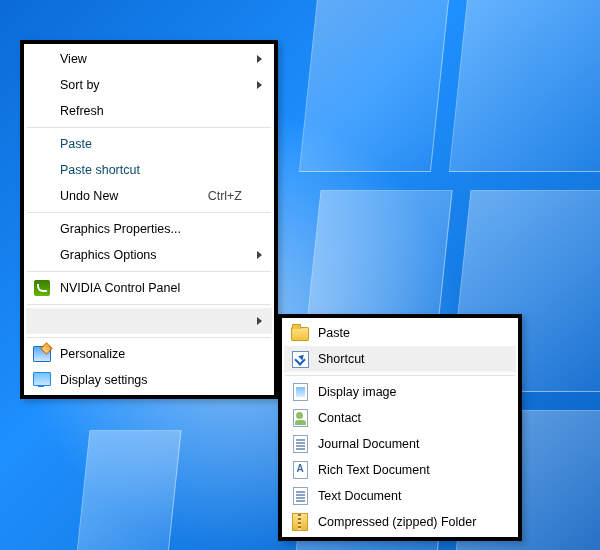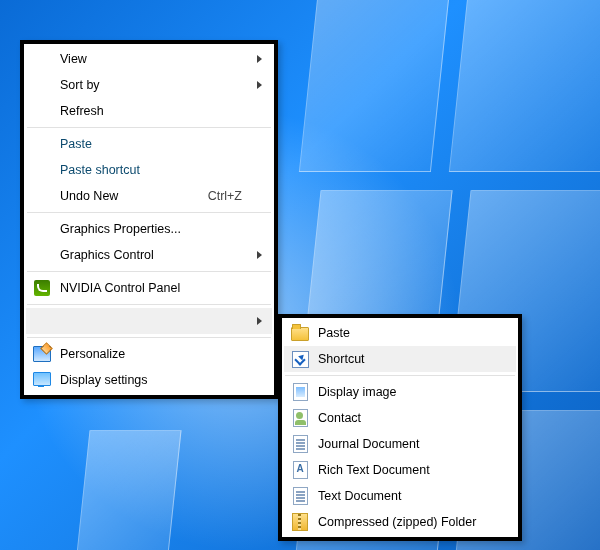--- a/index.html
+++ b/index.html
@@ -232,21 +232,21 @@
     <span class="accel">Ctrl+Z</span>
   </div>
 
   <div class="separator"></div>
 
   <div class="menu-item">
     <span class="label">Graphics Properties...</span>
   </div>
 
   <div class="menu-item">
-    <span class="label">Graphics Control</span>
+    <span class="label">Graphics Options</span>
     <span class="submenu-arrow"></span>
   </div>
 
   <div class="separator"></div>
 
   <div class="menu-item">
     <span class="icon-slot">
         <span class="ic-nvidia"></span>
       </span>
     <span class="label">NVIDIA Control Panel</span>

